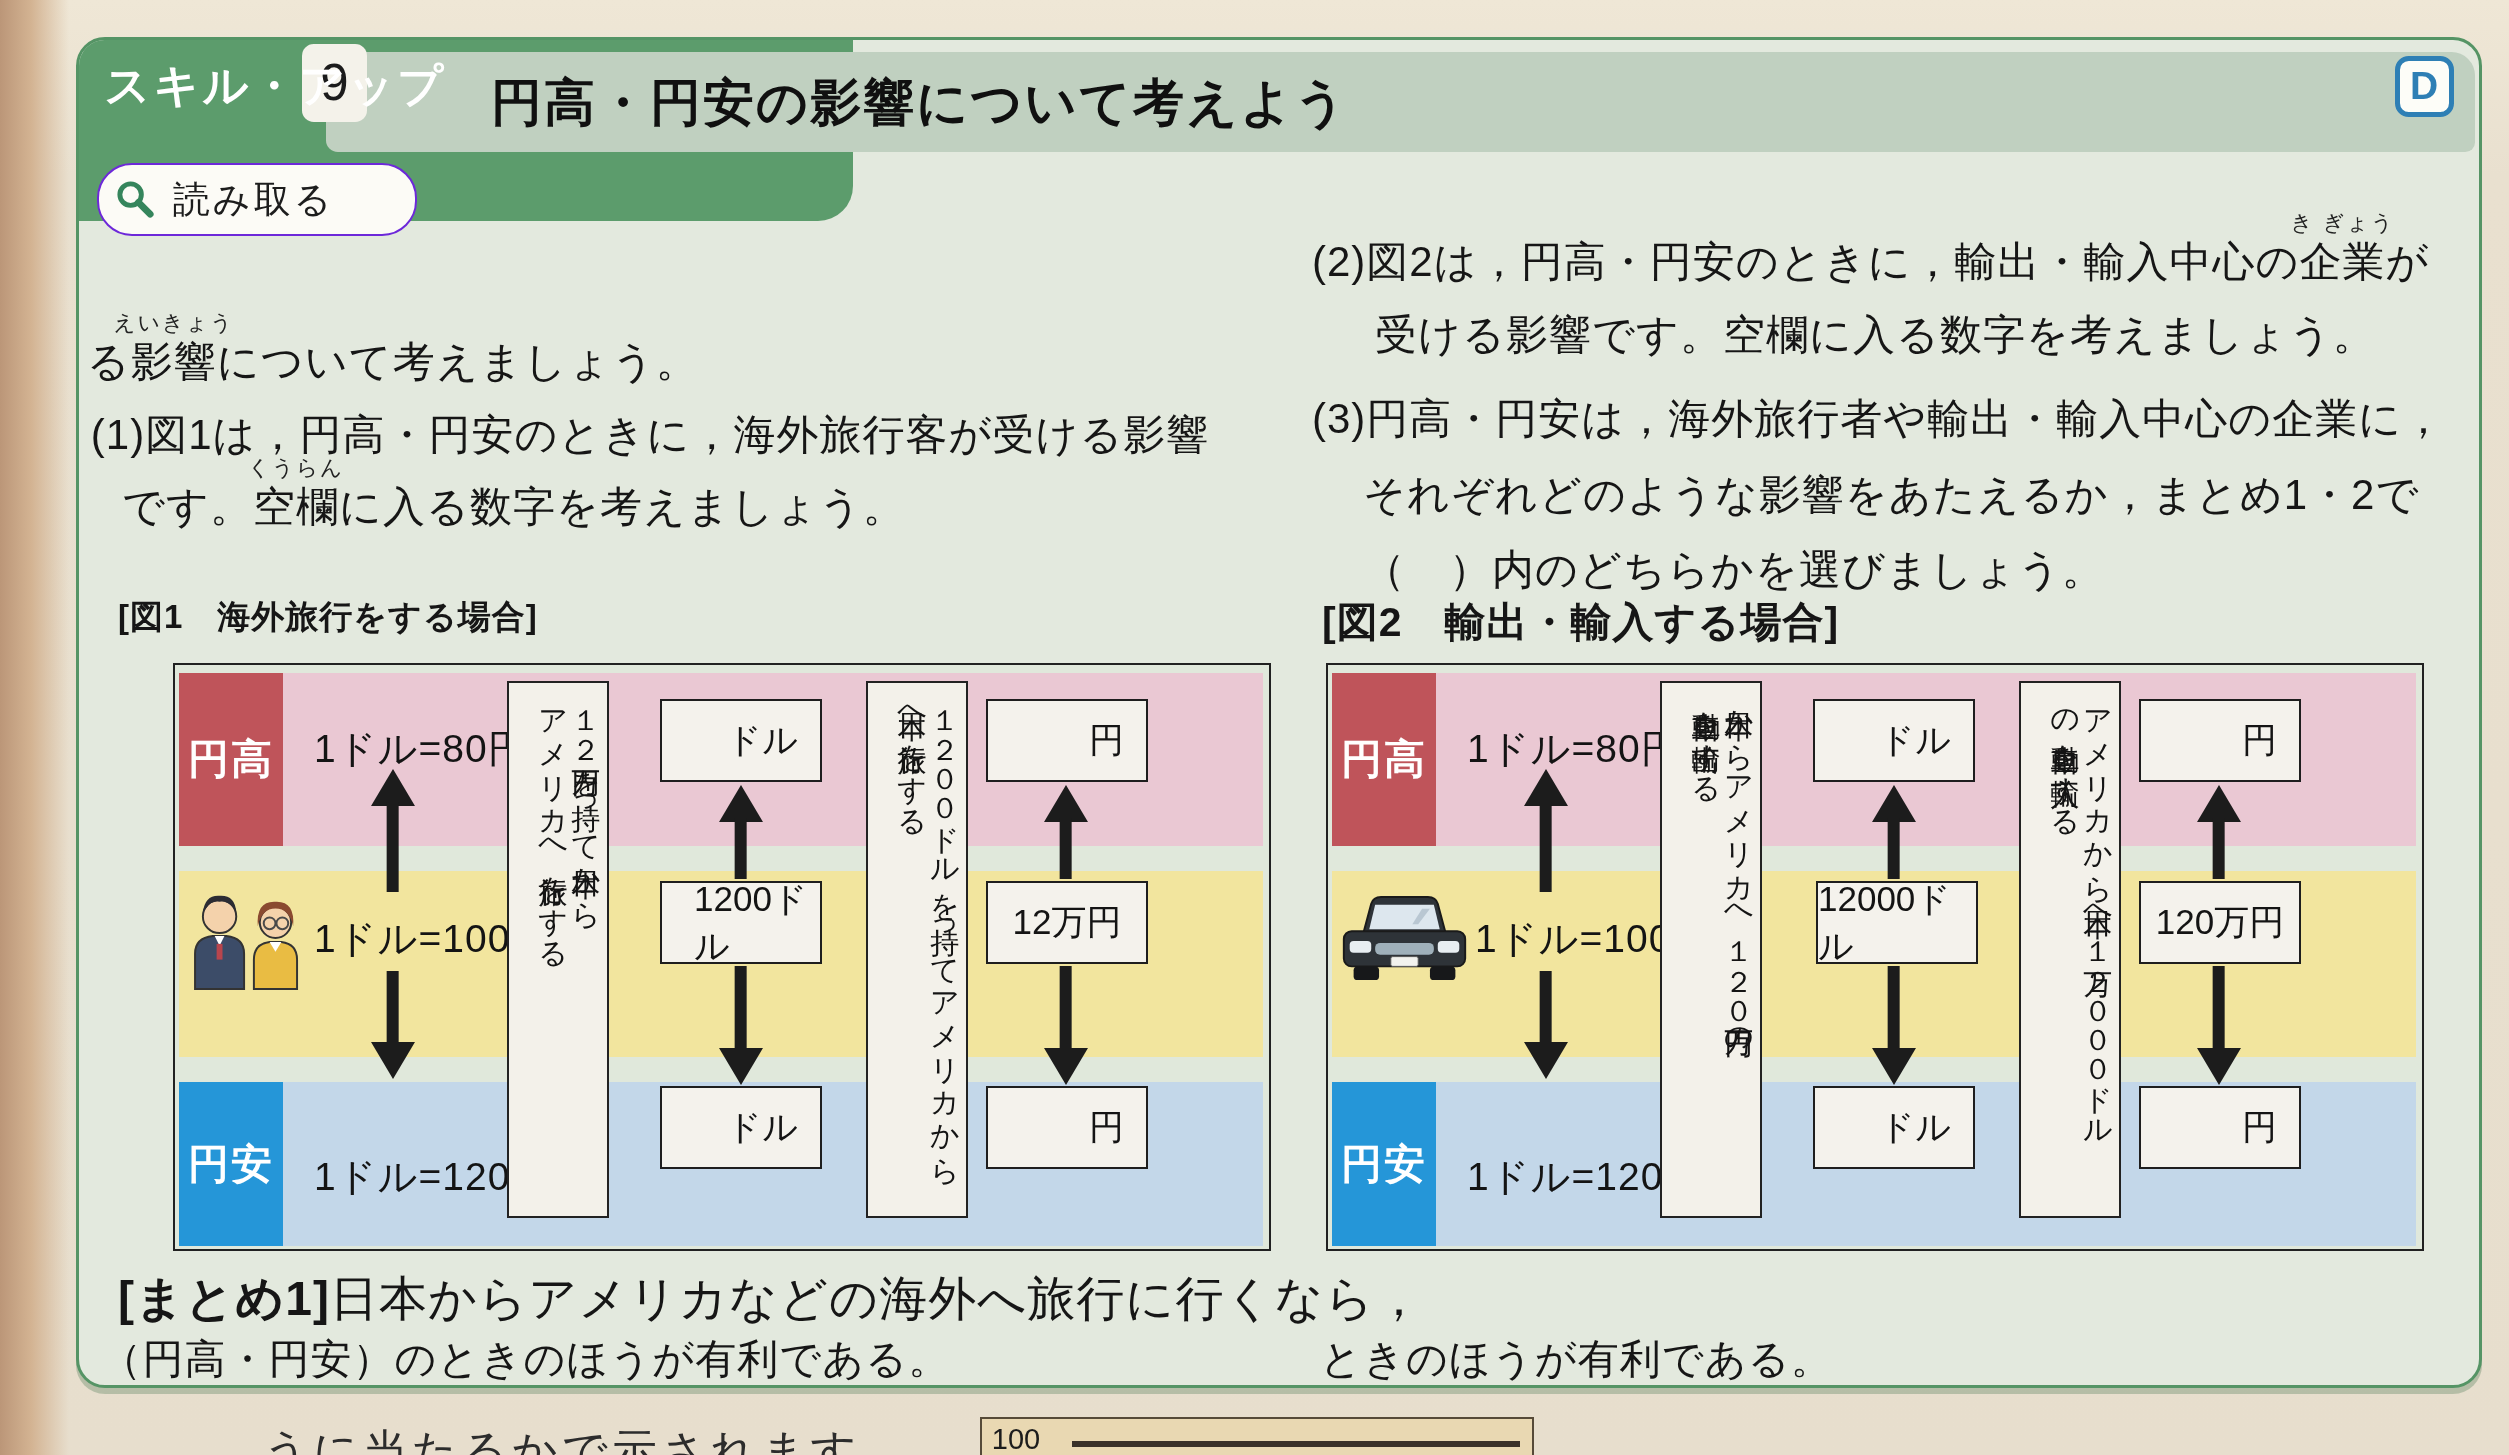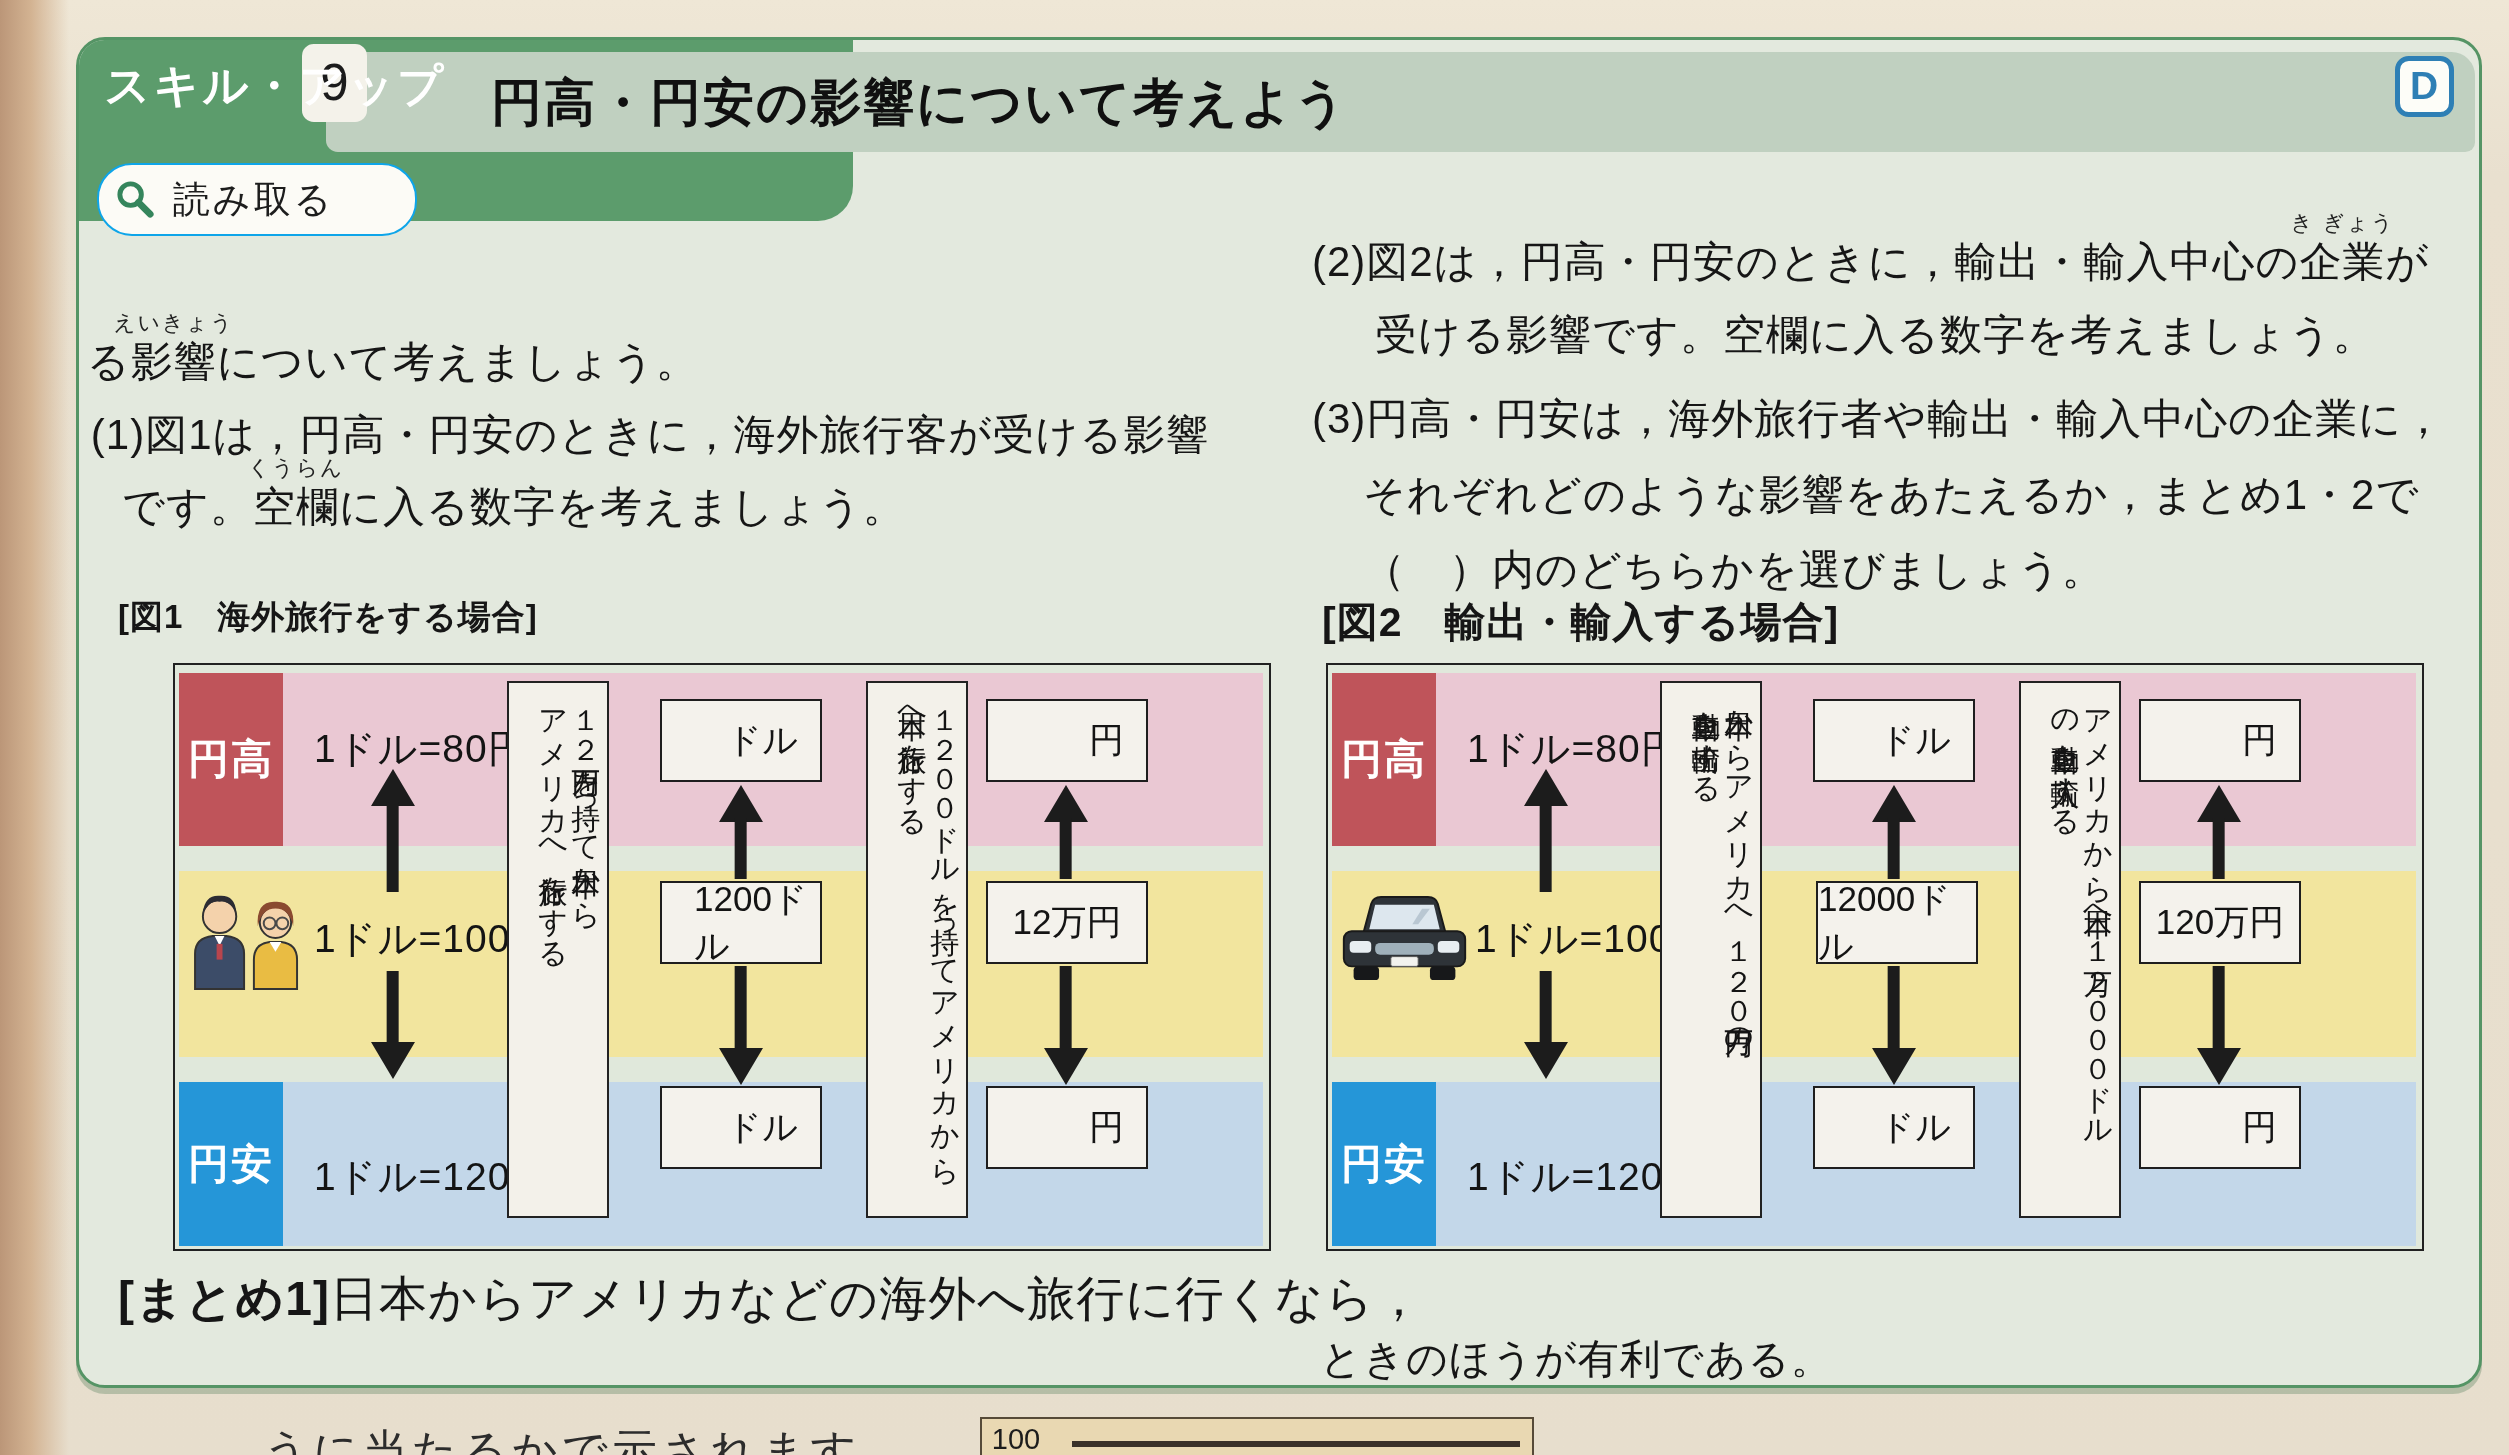--- a/index.html
+++ b/index.html
@@ -22,21 +22,21 @@
     border-radius:25.5px 0 35px 0;}
   #badge-text{position:absolute;left:25.5px;top:15.7px;font-size:45px;font-weight:bold;color:#fff;letter-spacing:2.9px;}
   #title-band{position:absolute;left:247px;top:11.8px;right:3.9px;height:100px;background:#c0d0c0;
     border-radius:39px 23.5px 9.8px 11.8px;}
   #num-tab{position:absolute;left:223px;top:3.9px;width:65px;height:78px;background:#f4f2ea;
     border-radius:11.8px;display:flex;align-items:center;justify-content:center;
     font-size:51px;color:#1b1b1b;}
   #page-title{position:absolute;left:412px;top:11.8px;height:100px;line-height:102px;
     font-size:51px;font-weight:bold;color:#101010;letter-spacing:2px;white-space:nowrap;}
   #tool-pill{position:absolute;left:17.6px;top:123px;width:316px;height:69px;background:#fcfbf6;
-    border:2px solid #0ea5e9;border-radius:35px;display:flex;align-items:center;}
+    border:2px solid #6d28d9;border-radius:35px;display:flex;align-items:center;}
   #tool-pill .mag{margin-left:15.7px;}
   #tool-label{font-size:37px;color:#1d1d1d;margin-left:15.7px;letter-spacing:2.9px;}
   #d-icon{position:absolute;right:25.5px;top:15.7px;width:59px;height:61px;background:#fdfdf8;
     border:5.9px solid #2e7fb5;border-radius:13.7px;box-sizing:border-box;
     display:flex;align-items:center;justify-content:center;
     font-size:39px;font-weight:bold;color:#2e7fb5;}
   
   .fig{position:absolute;width:1098px;height:588px;border:2.9px solid #212121;
     background:#e0e8db;box-sizing:border-box;}
   .band{position:absolute;left:3.9px;width:1084px;}
@@ -266,20 +266,21 @@
           <div class="shaft"></div>
         </div>
       <div class="arr down" style="left:868px;top:301px;height:119px;">
           <div class="shaft"></div>
         </div>
     </div>
 
     <div class="line" style="left:39px;top:1227px;font-size:48px;">
       <span class="bold">[まとめ1]</span><span>日本からアメリカなどの海外へ旅行に行くなら，</span>
     </div>
+    <div class="line" style="left:21.6px;top:1292px;font-size:41px;">（円高・円安）のときのほうが有利である。</div>
 
     <div class="line" style="left:1241px;top:1292px;font-size:41px;">ときのほうが有利である。</div>
   </div>
 
   <div id="bottom-partial">うに当たるかで示されます</div>
   <div id="chart-frag">
     <span class="lbl">100</span>
     <div class="rule"></div>
   </div>
 </div>

